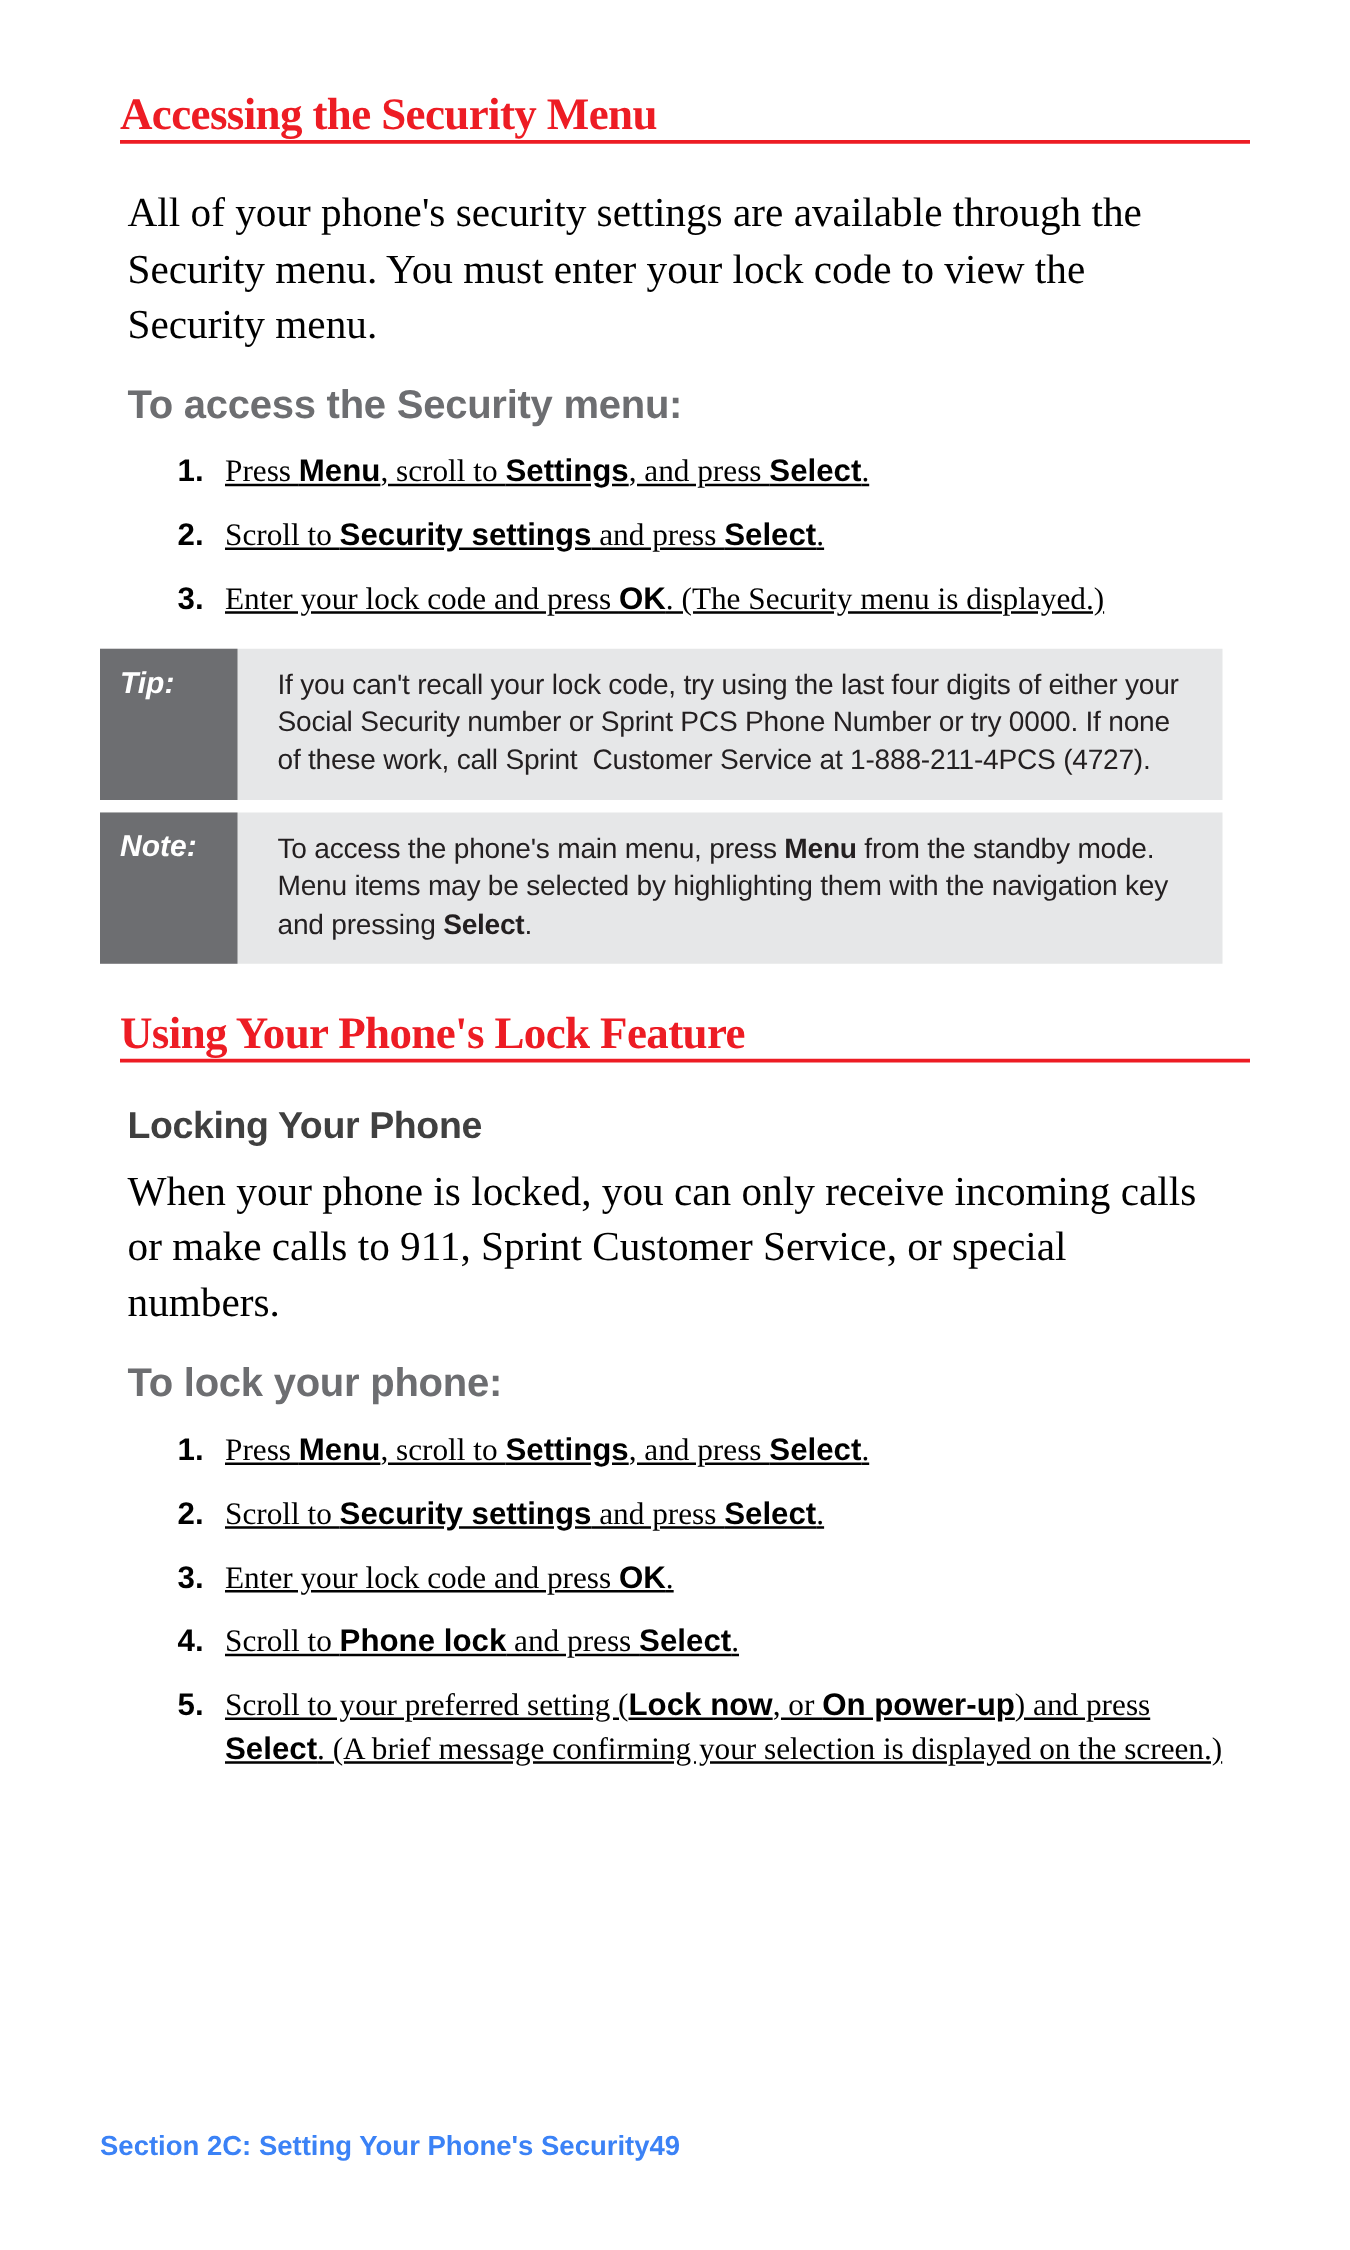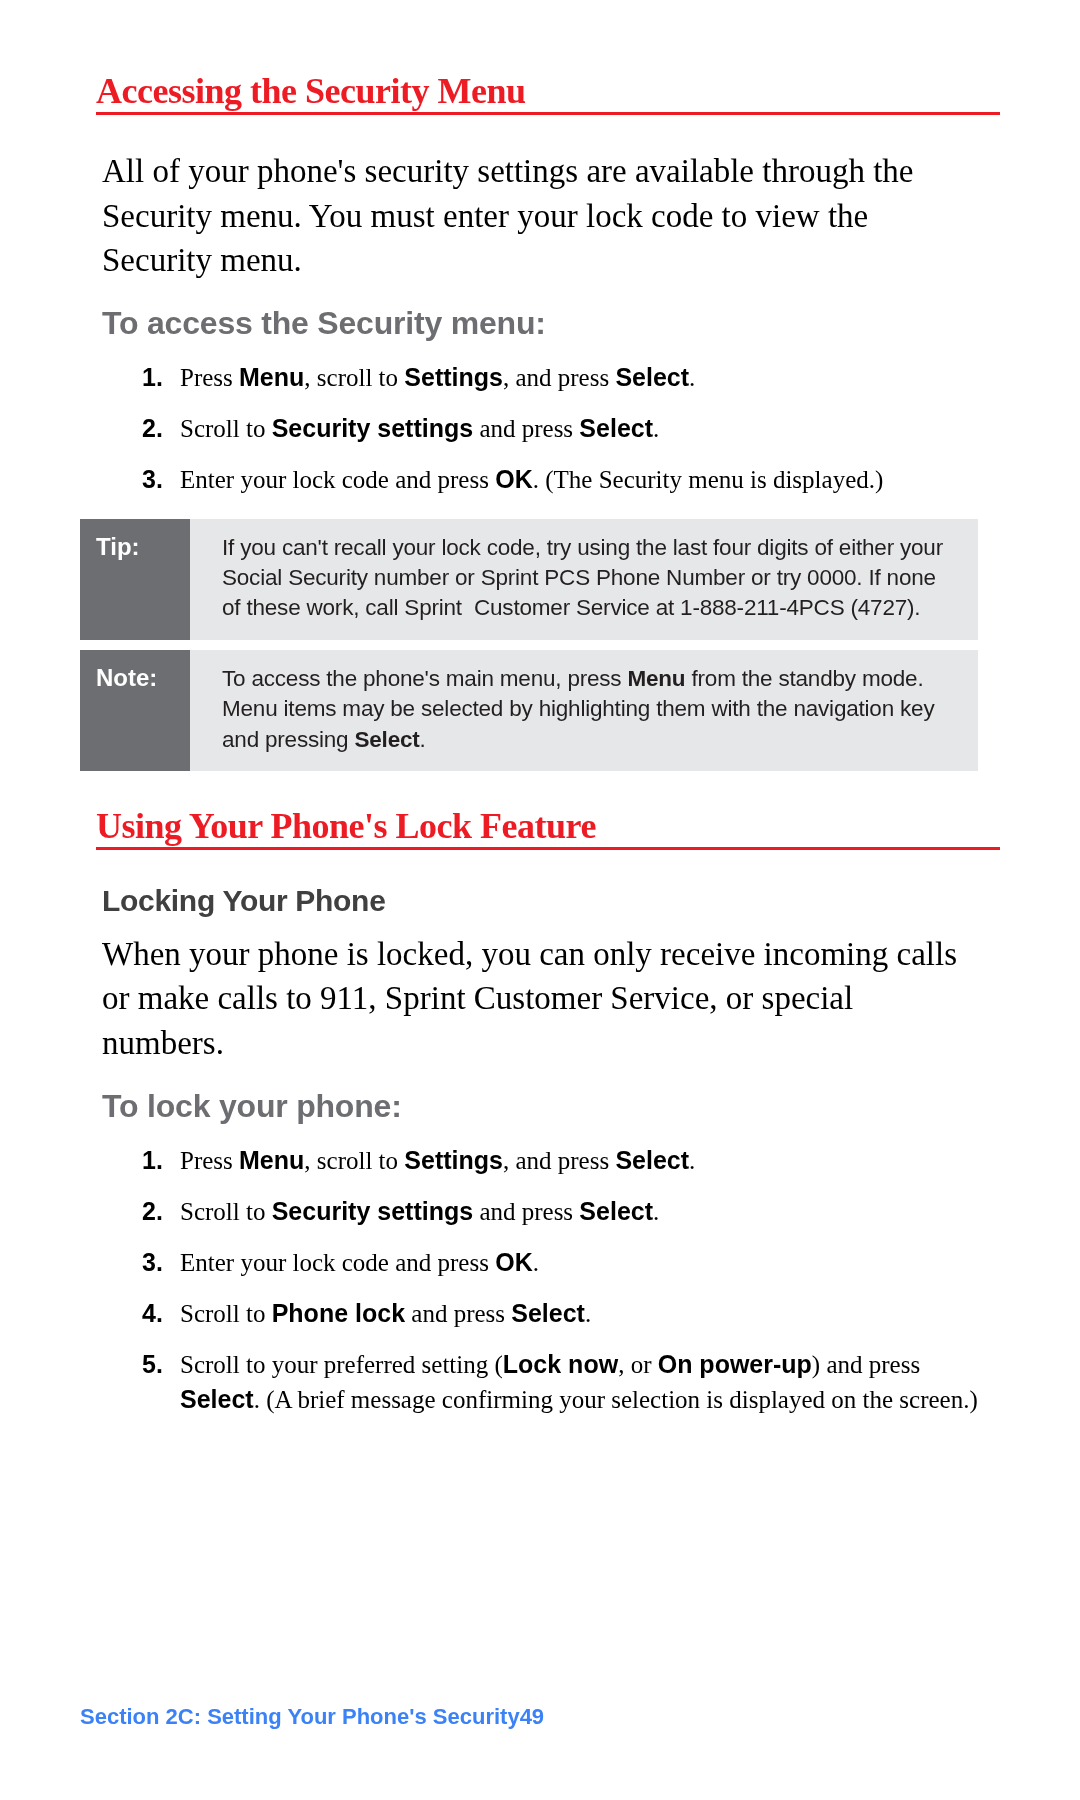--- a/index.html
+++ b/index.html
@@ -50,38 +50,39 @@
     margin-bottom: 16px;
     font-size: 25px;
     line-height: 1.4;
   }
   .step-num {
     font-family: "Helvetica Neue", Helvetica, Arial, sans-serif;
     font-weight: 700;
     width: 38px;
     flex: 0 0 38px;
   }
-  .step-text { flex: 1; }
+  .step-text { flex: 1; text-decoration: underline; }
   .step-text b, .callout-body b {
     font-family: "Helvetica Neue", Helvetica, Arial, sans-serif;
     font-weight: 700;
   }
   .callout {
     display: flex;
     margin: 0 22px 10px 0;
     background: #e6e7e8;
   }
   .callout-label {
     flex: 0 0 110px;
     background: #6d6e71;
     color: #fff;
     font-family: "Helvetica Neue", Helvetica, Arial, sans-serif;
     font-weight: 700;
     font-size: 24px;
     padding: 14px 0 0 16px;
+    font-style: italic;
   }
   .callout-body {
     flex: 1;
     font-family: "Helvetica Neue", Helvetica, Arial, sans-serif;
     font-size: 22.5px;
     line-height: 1.35;
     padding: 14px 30px 16px 32px;
     color: #231f20;
     letter-spacing: -0.2px;
     border-radius: 31px;

